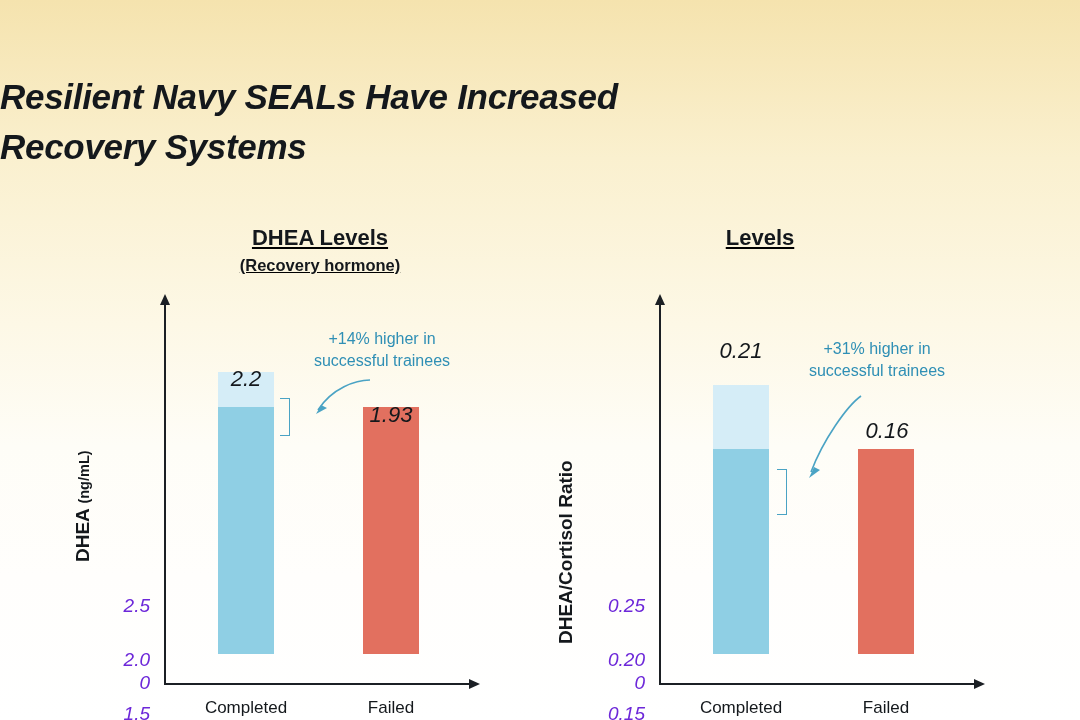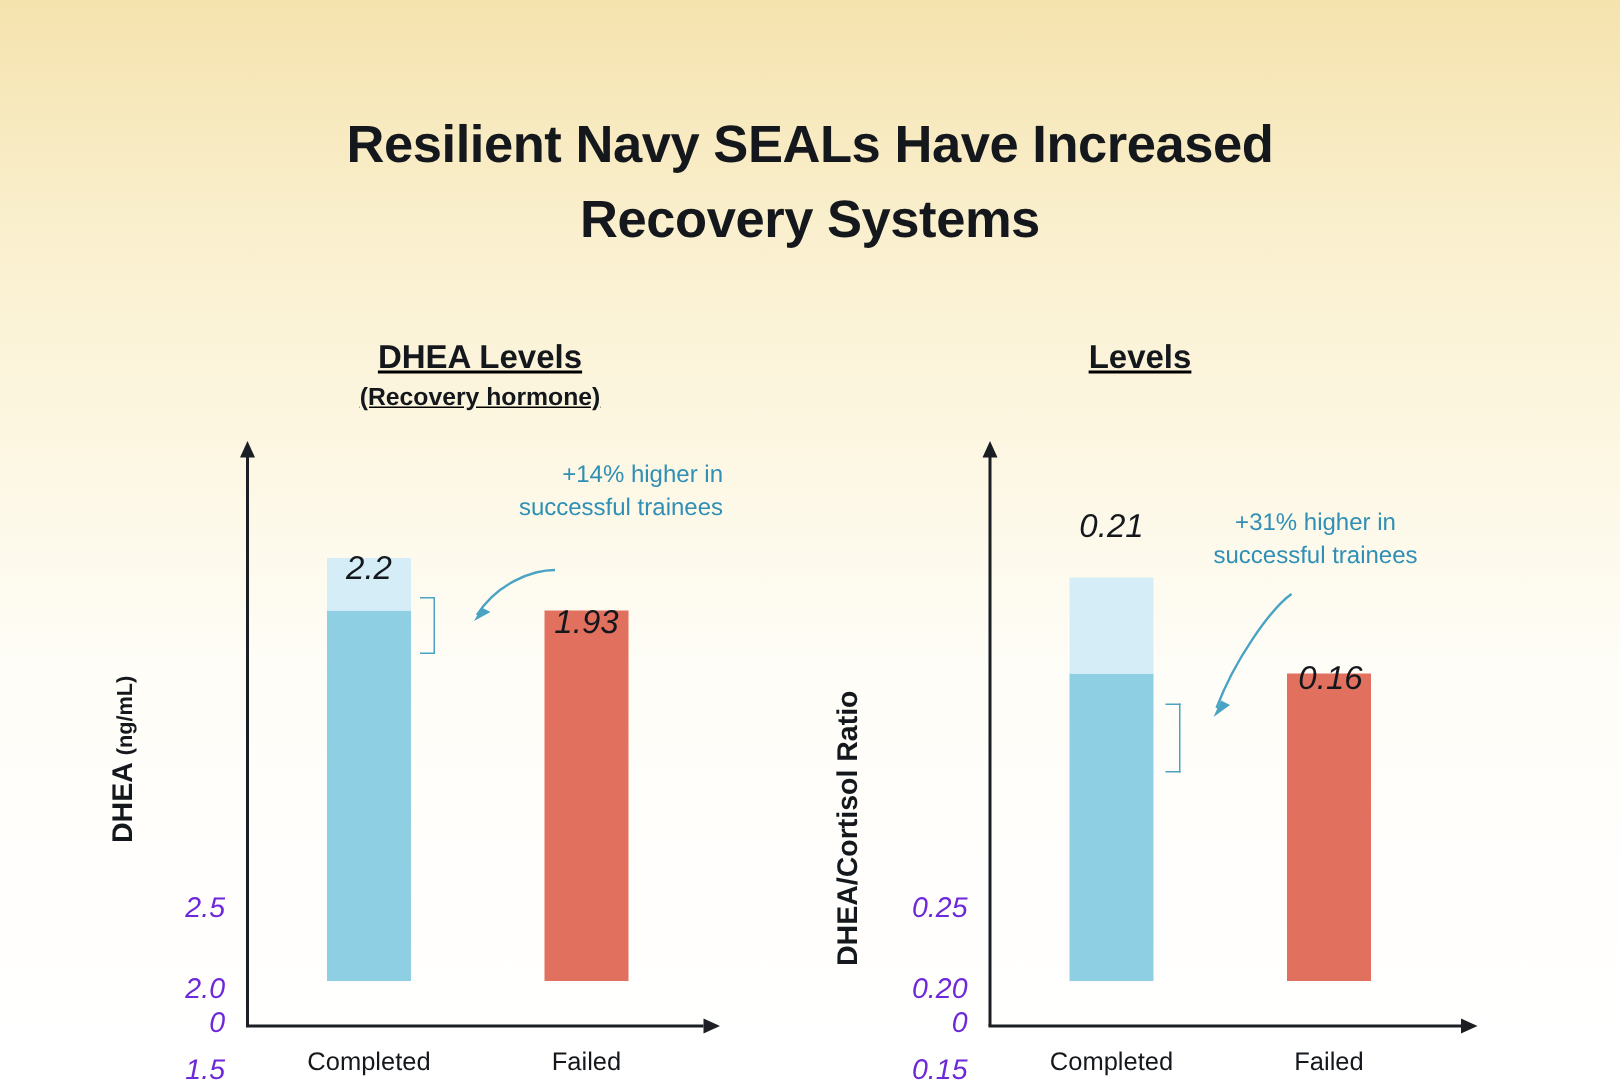--- a/index.html
+++ b/index.html
@@ -14,21 +14,21 @@
     background: linear-gradient(180deg, #f5e3ae 0%, #faf0cf 22%, #fdf8e6 45%, #fefdf7 62%, #fffefc 80%, #ffffff 100%);
     position: relative;
   }
 
   
   .title-wrap {
     position: absolute;
     top: 72px;
     left: 0;
     width: 1080px;
-    text-align: center;
+    font-style: italic;
   }
   .title-line {
     font-size: 35px;
     font-weight: bold;
     color: #14181c;
     letter-spacing: -0.3px;
     line-height: 50px;
   }
 
   
@@ -183,21 +183,21 @@
     <div class="bar bar-fail" style="left: 303px; bottom: 0px; width: 56px; height: 247px;"></div>
 
     <div class="bar-value" style="left: 146px; top: 72px; width: 80px;">2.2</div>
     <div class="bar-value" style="left: 288px; top: 108px; width: 86px;">1.93</div>
 
     <div class="tick" style="top: 389px; width: 72px; left: 18px;">0</div>
 
     <div class="cat-label" style="left: 126px; top: 404px; width: 120px;">Completed</div>
     <div class="cat-label" style="left: 281px; top: 404px; width: 100px;">Failed</div>
 
-    <div class="annotation" style="left: 222px; top: 12px; width: 200px; text-align: right;">
+    <div class="annotation" style="left: 222px; top: 34px; width: 200px;">
       <div>+14% higher in</div>
       <div>successful trainees</div>
     </div>
     <div class="bracket" style="left: 220px; top: 104px; height: 36px;"></div>
     <svg class="anno-arrow" style="left: 226px; top: 80px;" width="90" height="50" viewBox="0 0 90 50">
       <path d="M84 6 C70 6, 46 14, 32 36" stroke="#4aa3c4" stroke-width="1.6" fill="none"></path>
       <path d="M30 40 L41 34 L35 31 Z" fill="#4aa3c4"></path>
     </svg>
   </div>
 </div>
@@ -218,21 +218,21 @@
     <div class="axis-line y-axis" style="left: 114px; top: 10px; height: 380px;"></div>
     <div class="arrow arrow-up" style="left: 109.5px; top: 0px;"></div>
     <div class="axis-line x-axis" style="left: 114px; top: 389px; width: 315px;"></div>
     <div class="arrow arrow-right" style="left: 429px; top: 384.5px;"></div>
 
     <div class="bar bar-base" style="left: 168px; bottom: 0px; width: 56px; height: 205px;"></div>
     <div class="bar bar-top" style="left: 168px; bottom: 205px; width: 56px; height: 64px;"></div>
     <div class="bar bar-fail" style="left: 313px; bottom: 0px; width: 56px; height: 205px;"></div>
 
     <div class="bar-value" style="left: 150px; top: 44px; width: 92px; text-align: center;">0.21</div>
-    <div class="bar-value" style="left: 296px; top: 124px; width: 92px; margin-top: 21px;">0.16</div>
+    <div class="bar-value" style="left: 296px; top: 124px; width: 92px;">0.16</div>
 
     <div class="cat-label" style="left: 136px; top: 404px; width: 120px;">Completed</div>
     <div class="cat-label" style="left: 291px; top: 404px; width: 100px;">Failed</div>
 
     <div class="annotation" style="left: 232px; top: 44px; width: 200px;">
       <div>+31% higher in</div>
       <div>successful trainees</div>
     </div>
     <div class="bracket" style="left: 232px; top: 175px; height: 44px;"></div>
     <svg class="anno-arrow" style="left: 236px; top: 96px;" width="90" height="96" viewBox="0 0 90 96">

